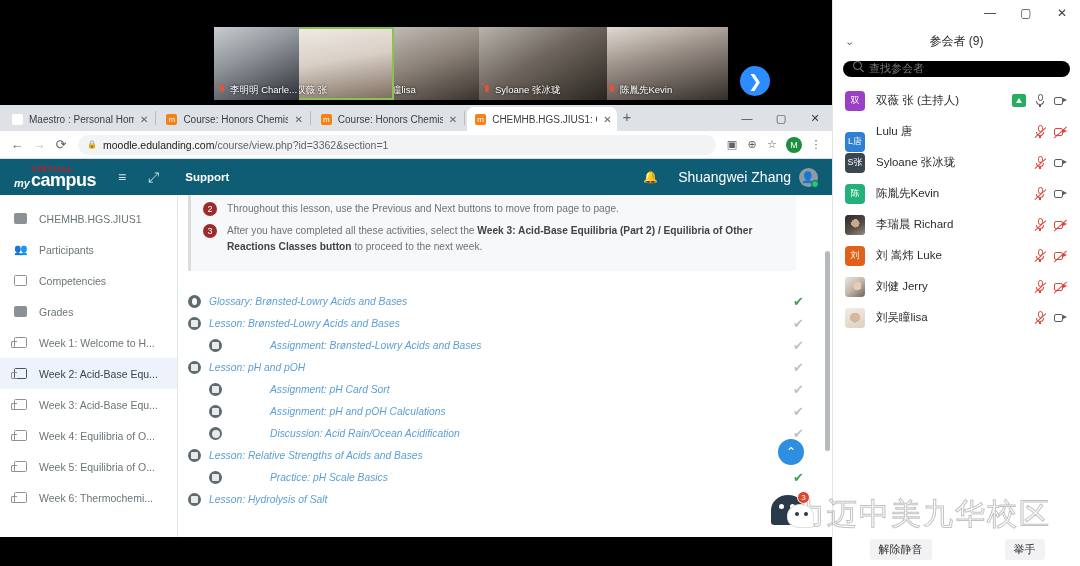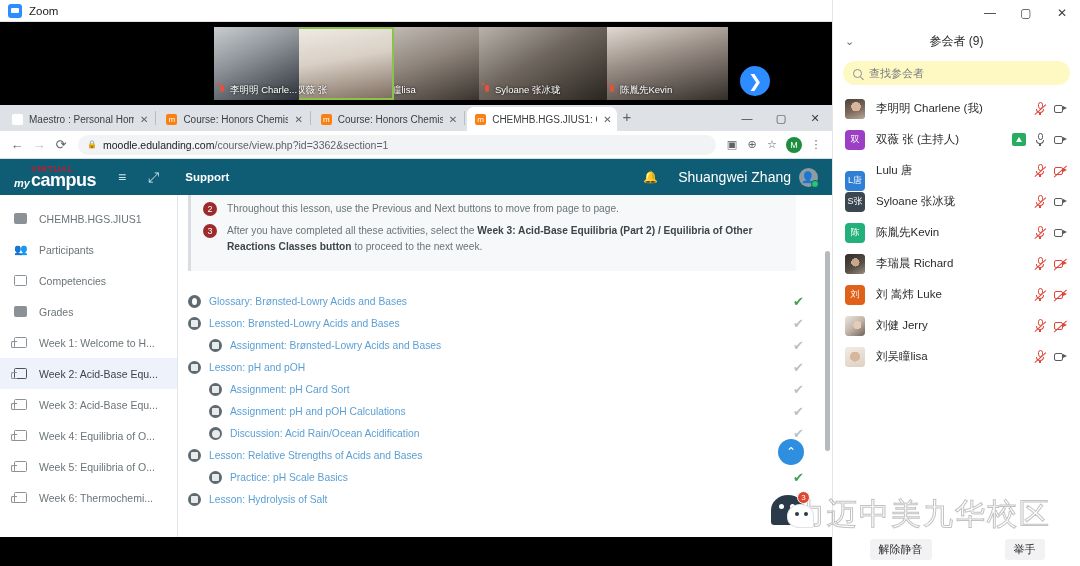--- a/index.html
+++ b/index.html
@@ -178,23 +178,23 @@
   }
   .notice-line { display: flex; align-items: flex-start; margin-bottom: 7px; }
   .nbadge {
     width: 14px; height: 14px; border-radius: 50%; background: #9e2b2b; color: #fff;
     font-size: 9px; display: flex; align-items: center; justify-content: center;
     flex: none; margin-right: 10px; margin-top: 1px;
   }
   .ntext { font-size: 10.2px; color: #6a7378; line-height: 1.5; }
   .ntext b { color: #3d4548; }
 
-  .act-list { margin: 20px 28px 0 10px; }
+  .act-list { margin: 20px 28px 0 10px; font-style: italic; }
   .act-row { display: flex; align-items: center; height: 22px; }
-  .act-row.indent { padding-left: 21px; }
+  .act-row.indent { padding-left: 21px; gap: 40px; }
   .act-ico {
     width: 13px; height: 13px; border-radius: 50%; background: #5f6a70;
     flex: none; margin-right: 8px; position: relative;
     display:flex; align-items:center; justify-content:center;
   }
   .act-ico i {
     display: block; width: 7px; height: 7px; background: #e8ebec; border-radius: 1px;
     font-style: normal;
   }
   .act-ico.glossary i { border-radius: 50%; background:#fff; width:5px; height:7px;}
@@ -255,22 +255,22 @@
     height: 30px; display: flex; align-items: center; position: relative;
     padding: 0 12px;
   }
   .pchevron { font-size: 11px; color: #6b6b6b; }
   .ptitle {
     position: absolute; left: 0; right: 0; text-align: center; font-size: 12px;
     color: #2b2b2b; pointer-events: none;
   }
   .psearch-wrap { padding: 5px 10px 8px 10px; }
   .psearch {
-    height: 24px; background: #fef9c3; border-radius: 12px; display: flex;
-    align-items: center; padding: 0 10px;
+    height: 16px; background: #000000; border-radius: 12px; display: flex;
+    padding: 0 10px;
   }
   .psearch .mag {
     width: 9px; height: 9px; border: 1.3px solid #8d8d92; border-radius: 50%;
     position: relative; margin-right: 7px; flex: none;
   }
   .psearch .mag::after {
     content: ""; position: absolute; right: -3px; bottom: -2.5px; width: 4px;
     height: 1.3px; background: #8d8d92; transform: rotate(45deg);
   }
   .psearch-ph { font-size: 11px; color: #79797f; }
@@ -369,24 +369,20 @@
     white-space: nowrap;
   }
 </style>
 </head>
 <body>
 
 <div id="root">
 
   <div class="zoom-window">
 
-    <div class="zoom-titlebar">
-      <div class="zoom-logo-box"></div>
-      <div class="zoom-title-text">Zoom</div>
-    </div>
 
     <div class="gallery" id="gallery">
         <div class="tile" style="left: 604px; width: 124px; background: linear-gradient(165deg, rgb(227, 220, 212) 0%, rgb(156, 145, 137) 40%, rgb(51, 45, 40) 100%);">
           <div class="tile-name">
             <span class="mini-mute"></span>
             <span>陈胤先Kevin</span>
           </div>
         </div>
         <div class="tile" style="left: 479px; width: 128px; background: linear-gradient(150deg, rgb(185, 179, 172) 0%, rgb(110, 102, 94) 45%, rgb(42, 37, 32) 100%);">
           <div class="tile-name">
@@ -652,36 +648,20 @@
 
     <div class="psearch-wrap">
       <div class="psearch">
         <span class="mag"></span>
         <span class="psearch-ph">查找参会者</span>
       </div>
     </div>
 
     <div class="plist" id="plist">
         <div class="prow">
-          <div class="pav photo" style="background: rgb(122, 107, 94);"></div>
-          <div class="pname">李明明 Charlene (我)</div>
-          <div class="pctrls">
-            <span class="ico-mic red">
-              <span class="body"></span>
-              <span class="stand"></span>
-              <span class="pole"></span>
-              <span class="slash"></span>
-            </span>
-            <span class="ico-cam gray">
-              <span class="box"></span>
-              <span class="lens"></span>
-            </span>
-          </div>
-        </div>
-        <div class="prow">
           <div class="pav" style="background: rgb(155, 63, 196);">双</div>
           <div class="pname">双薇 张 (主持人)</div>
           <div class="pctrls">
             <span class="share-badge"></span>
             <span class="ico-mic gray">
               <span class="body"></span>
               <span class="stand"></span>
               <span class="pole"></span>
             </span>
             <span class="ico-cam gray">

